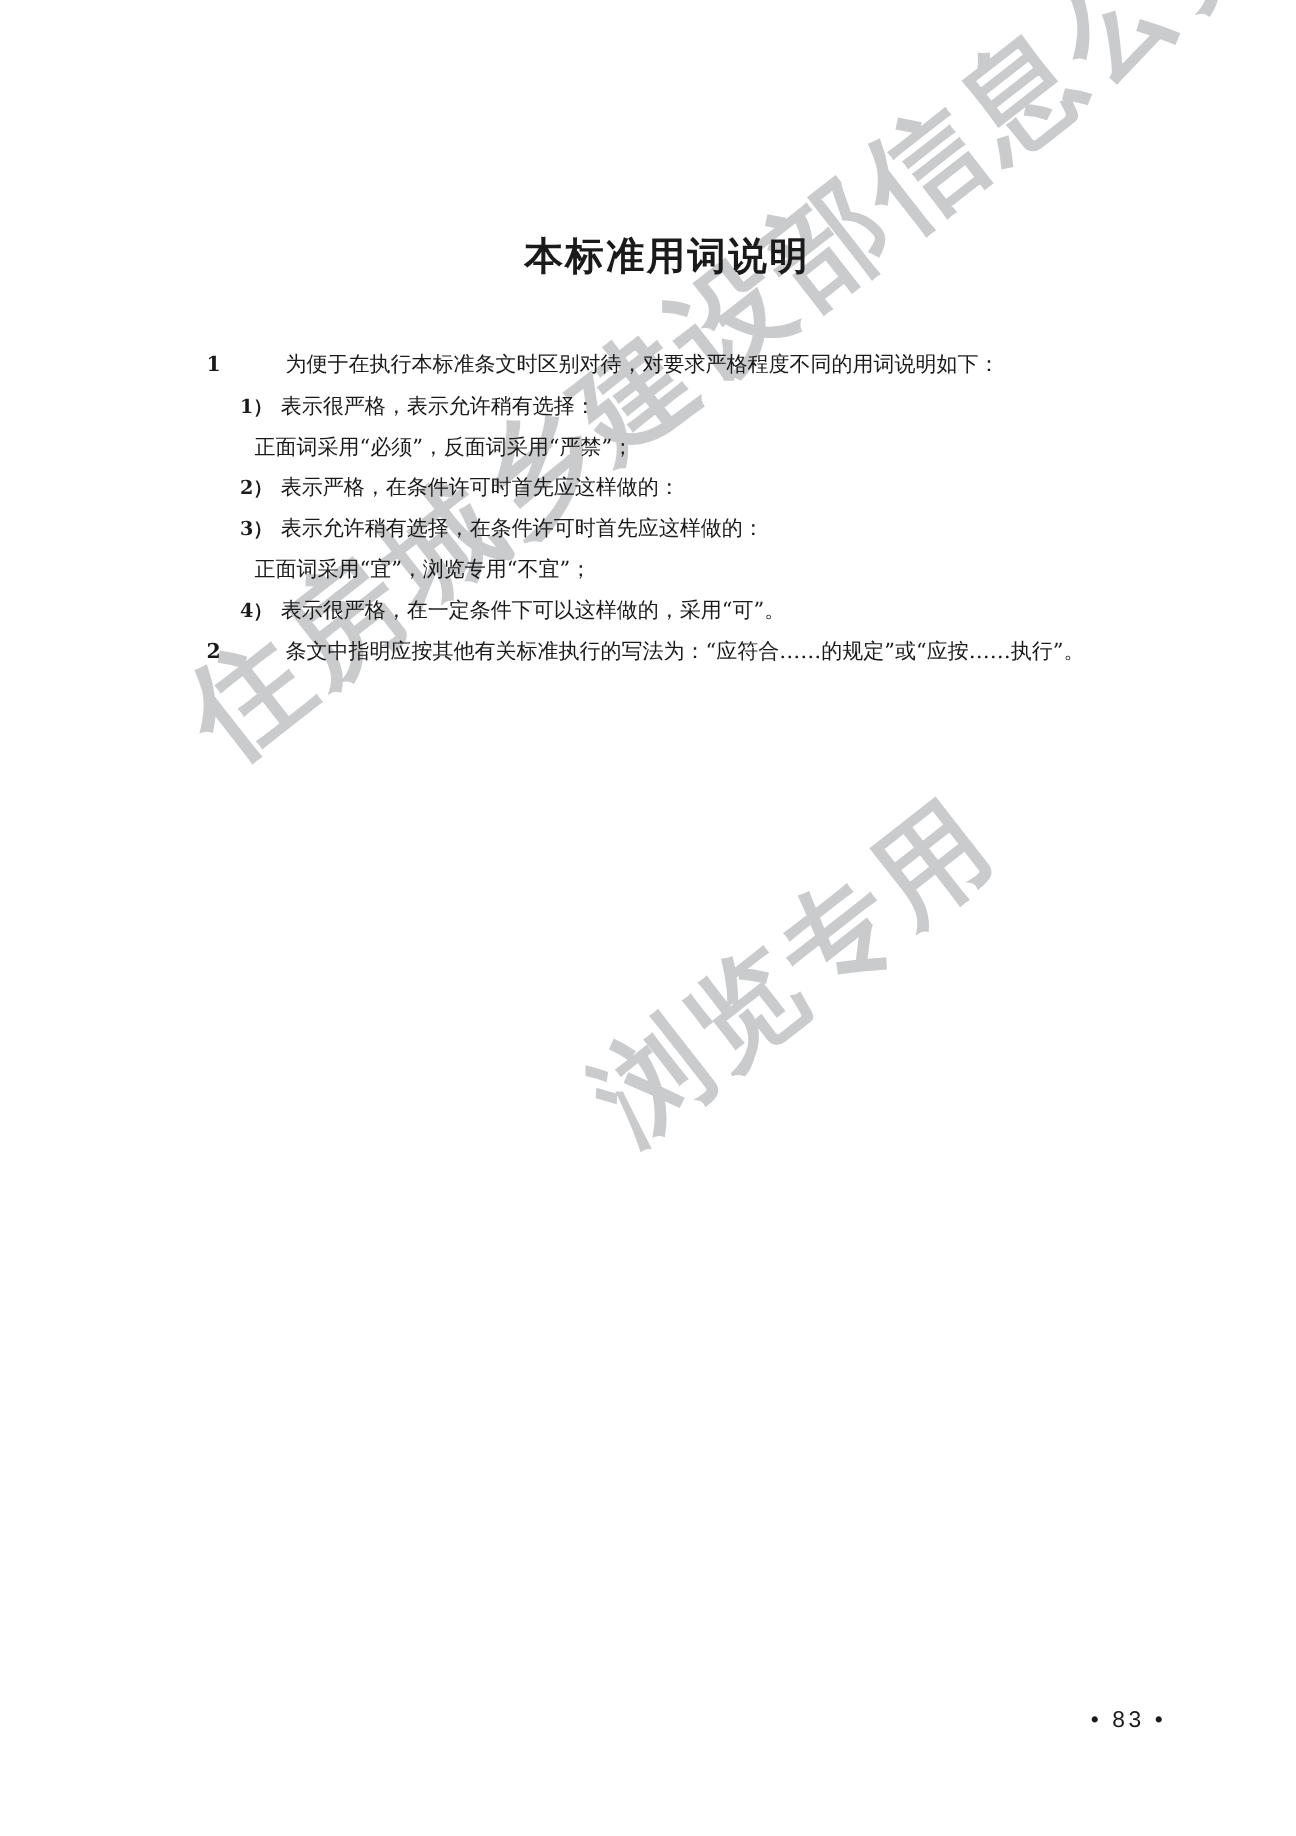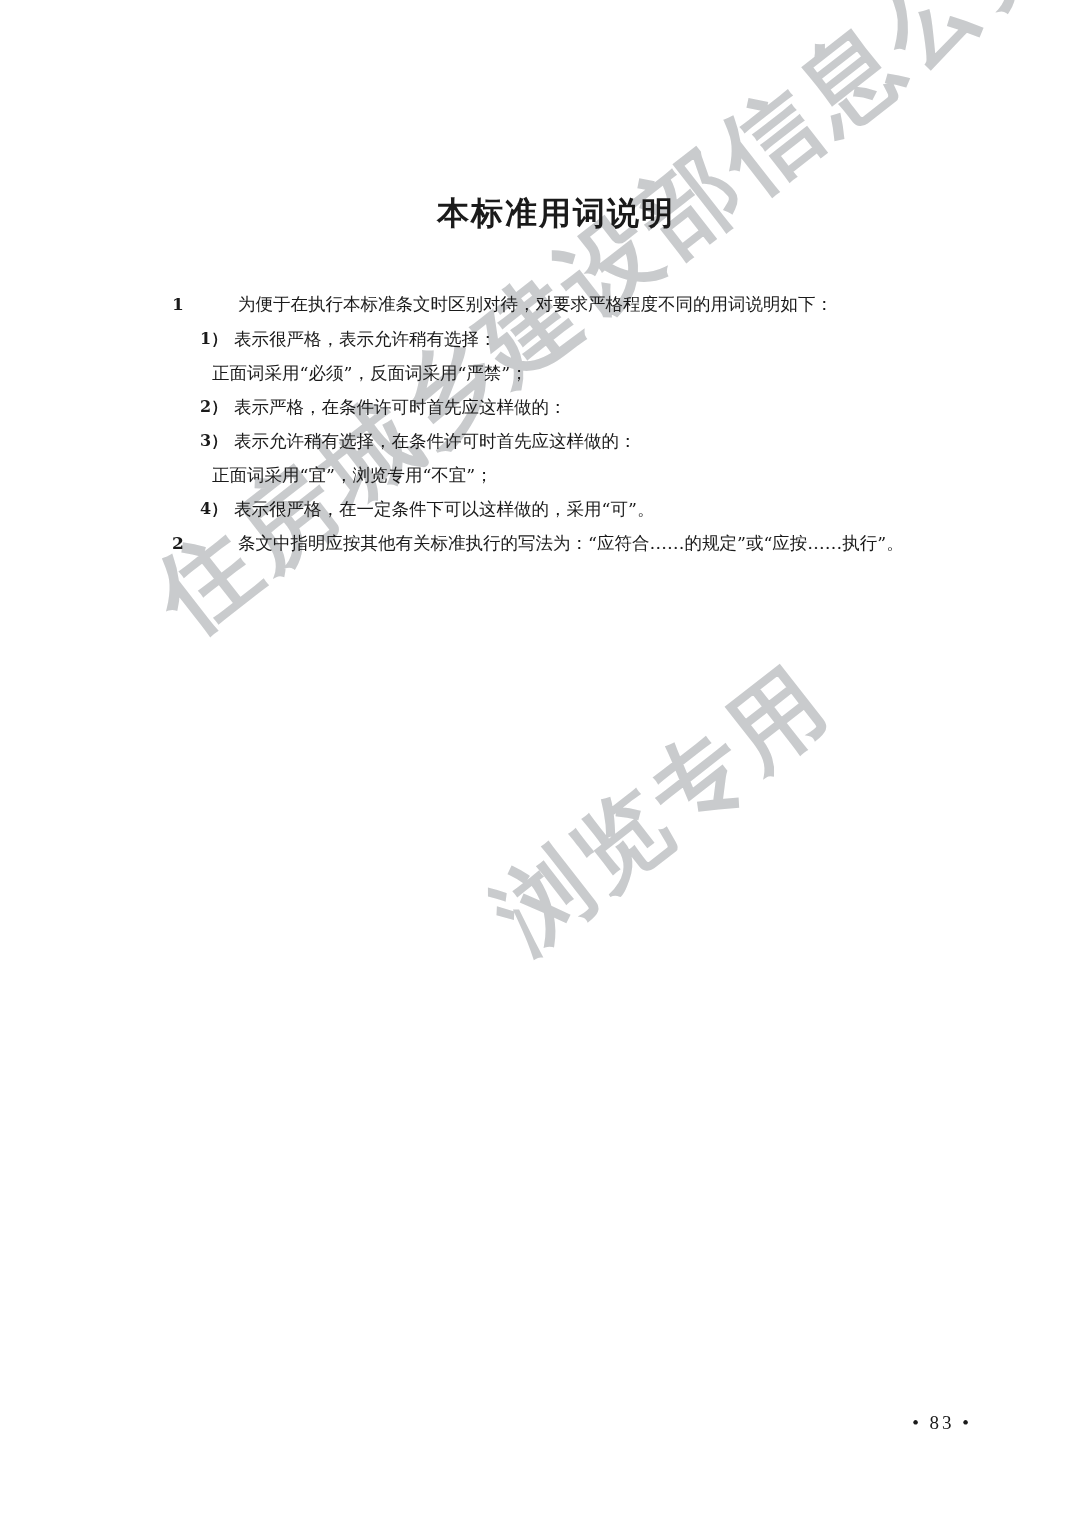--- a/index.html
+++ b/index.html
@@ -113,24 +113,24 @@
     flex: 1;
   }
   .detail-row {
     margin-left: 40px;
     margin-bottom: 2px;
   }
 
   .page-number {
     position: absolute;
     right: 108px;
-    bottom: 96px;
+    bottom: 85px;
     font-size: 19px;
     letter-spacing: 3px;
-    font-family: Liberation Serif, serif;
+    font-family: Liberation Sans, sans-serif;
   }
 </style>
 </head>
 <body>
 
 <div class="page">
 
   <div class="watermark">
     <div class="wm-text wm-1">住房城乡建设部信息公开</div>
     <div class="wm-text wm-2">浏览专用</div>

